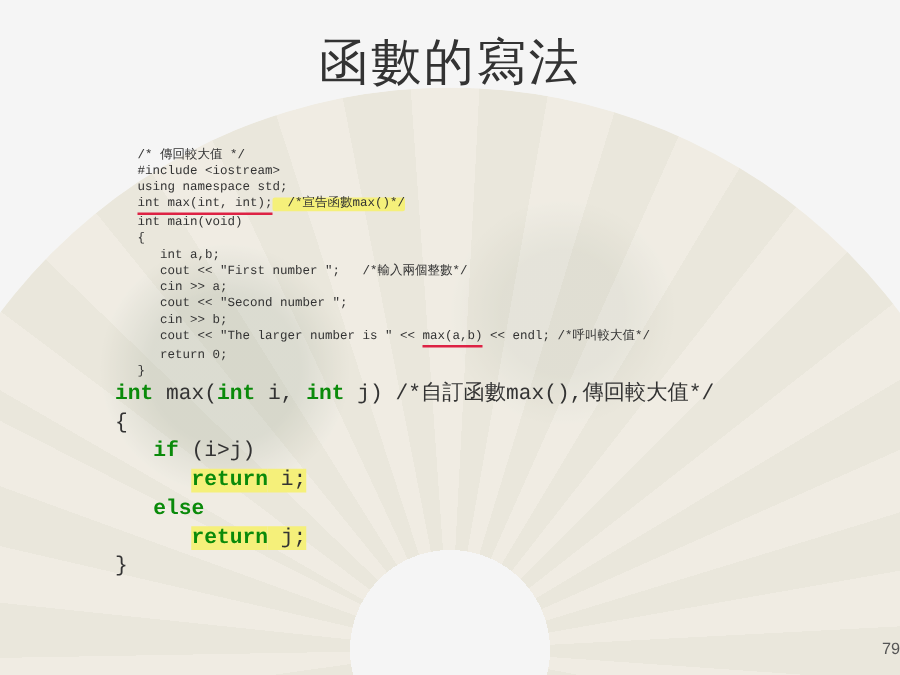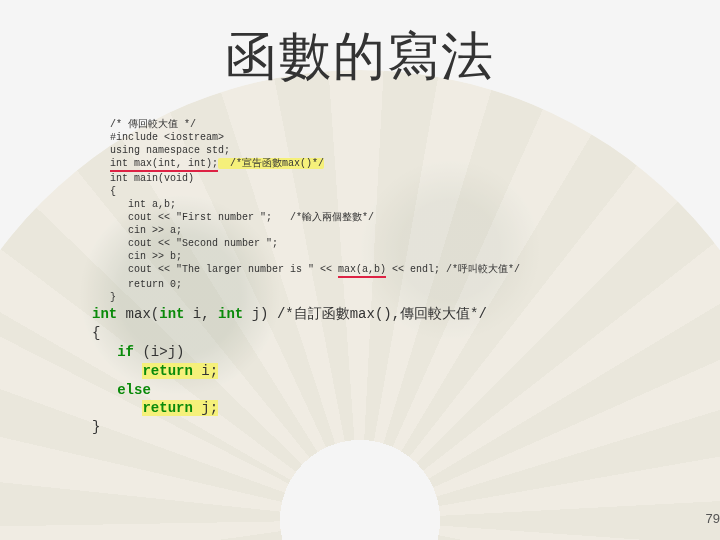--- a/index.html
+++ b/index.html
@@ -33,42 +33,42 @@
     inset: 0;
     background: radial-gradient(circle at 30% 25%, rgba(90,110,80,0.25) 0 60px, transparent 100px),
                 radial-gradient(circle at 60% 20%, rgba(80,100,70,0.12) 0 50px, transparent 90px);
   }
   .title {
     position: absolute;
     top: 22px;
     left: 0;
     right: 0;
     text-align: center;
-    font-size: 52px;
+    font-size: 40px;
     font-weight: 400;
     color: #333;
     letter-spacing: 2px;
   }
   .code-small {
     position: absolute;
     top: 118px;
     left: 110px;
     right: 90px;
     font-family: "Courier New", monospace;
     font-size: 10px;
     line-height: 1.3;
     color: #333;
     white-space: pre;
   }
   .code-big {
     position: absolute;
     top: 305px;
     left: 92px;
     font-family: "Courier New", monospace;
-    font-size: 14px;
+    font-size: 17px;
     line-height: 1.35;
     color: #333;
     white-space: pre;
   }
   .kw { color: #0a8a0a; font-weight: bold; }
   .hl { background: #f5f07a; border-radius: 2px; }
   .hlg { background: #f5f07a; }
   .underline { border-bottom: 2px solid #d24; display: inline-block; }
   .pagenum {
     position: absolute;

